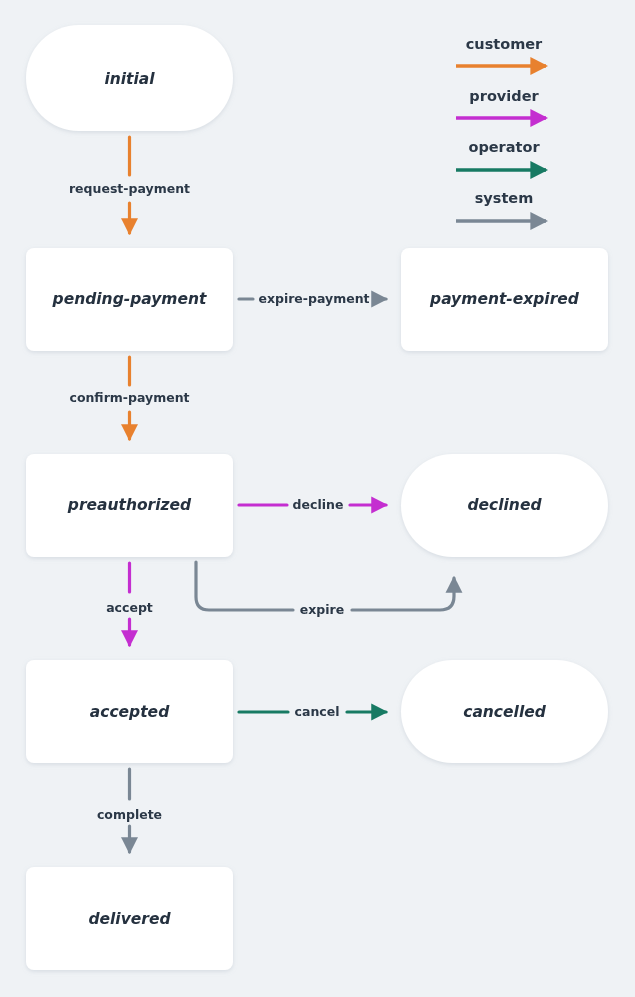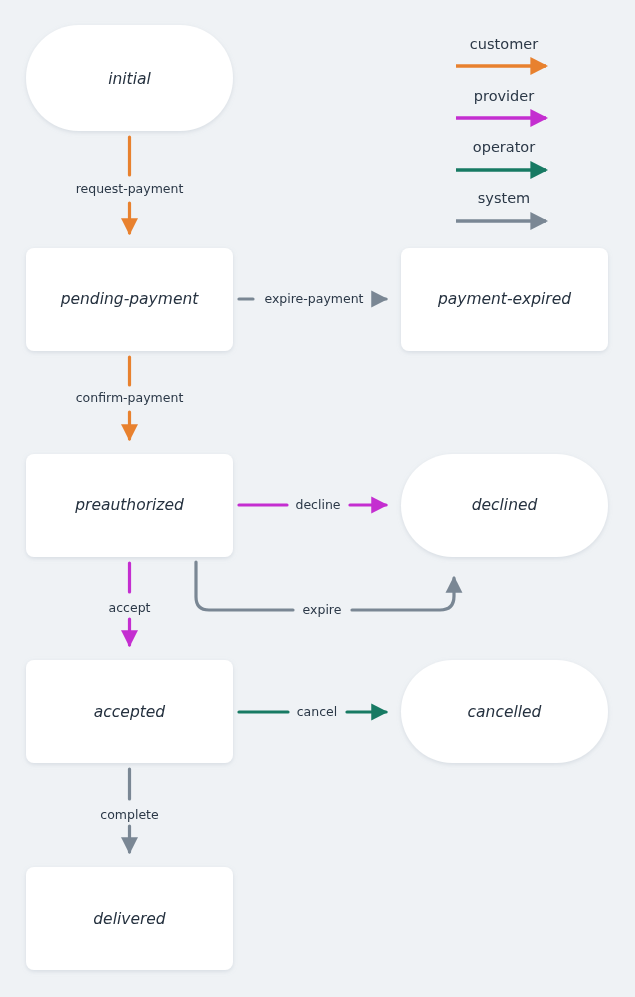--- a/index.html
+++ b/index.html
@@ -11,20 +11,21 @@
     width: 635px;
     height: 997px;
     background: #eff2f5;
     font-family: "DejaVu Sans", sans-serif;
     overflow: hidden;
   }
   #diagram-root {
     position: relative;
     width: 635px;
     height: 997px;
+    font-weight: bold;
   }
   svg#state-diagram {
     display: block;
     width: 635px;
     height: 997px;
   }
   .node-shape {
     fill: #ffffff;
   }
   .node-label {

